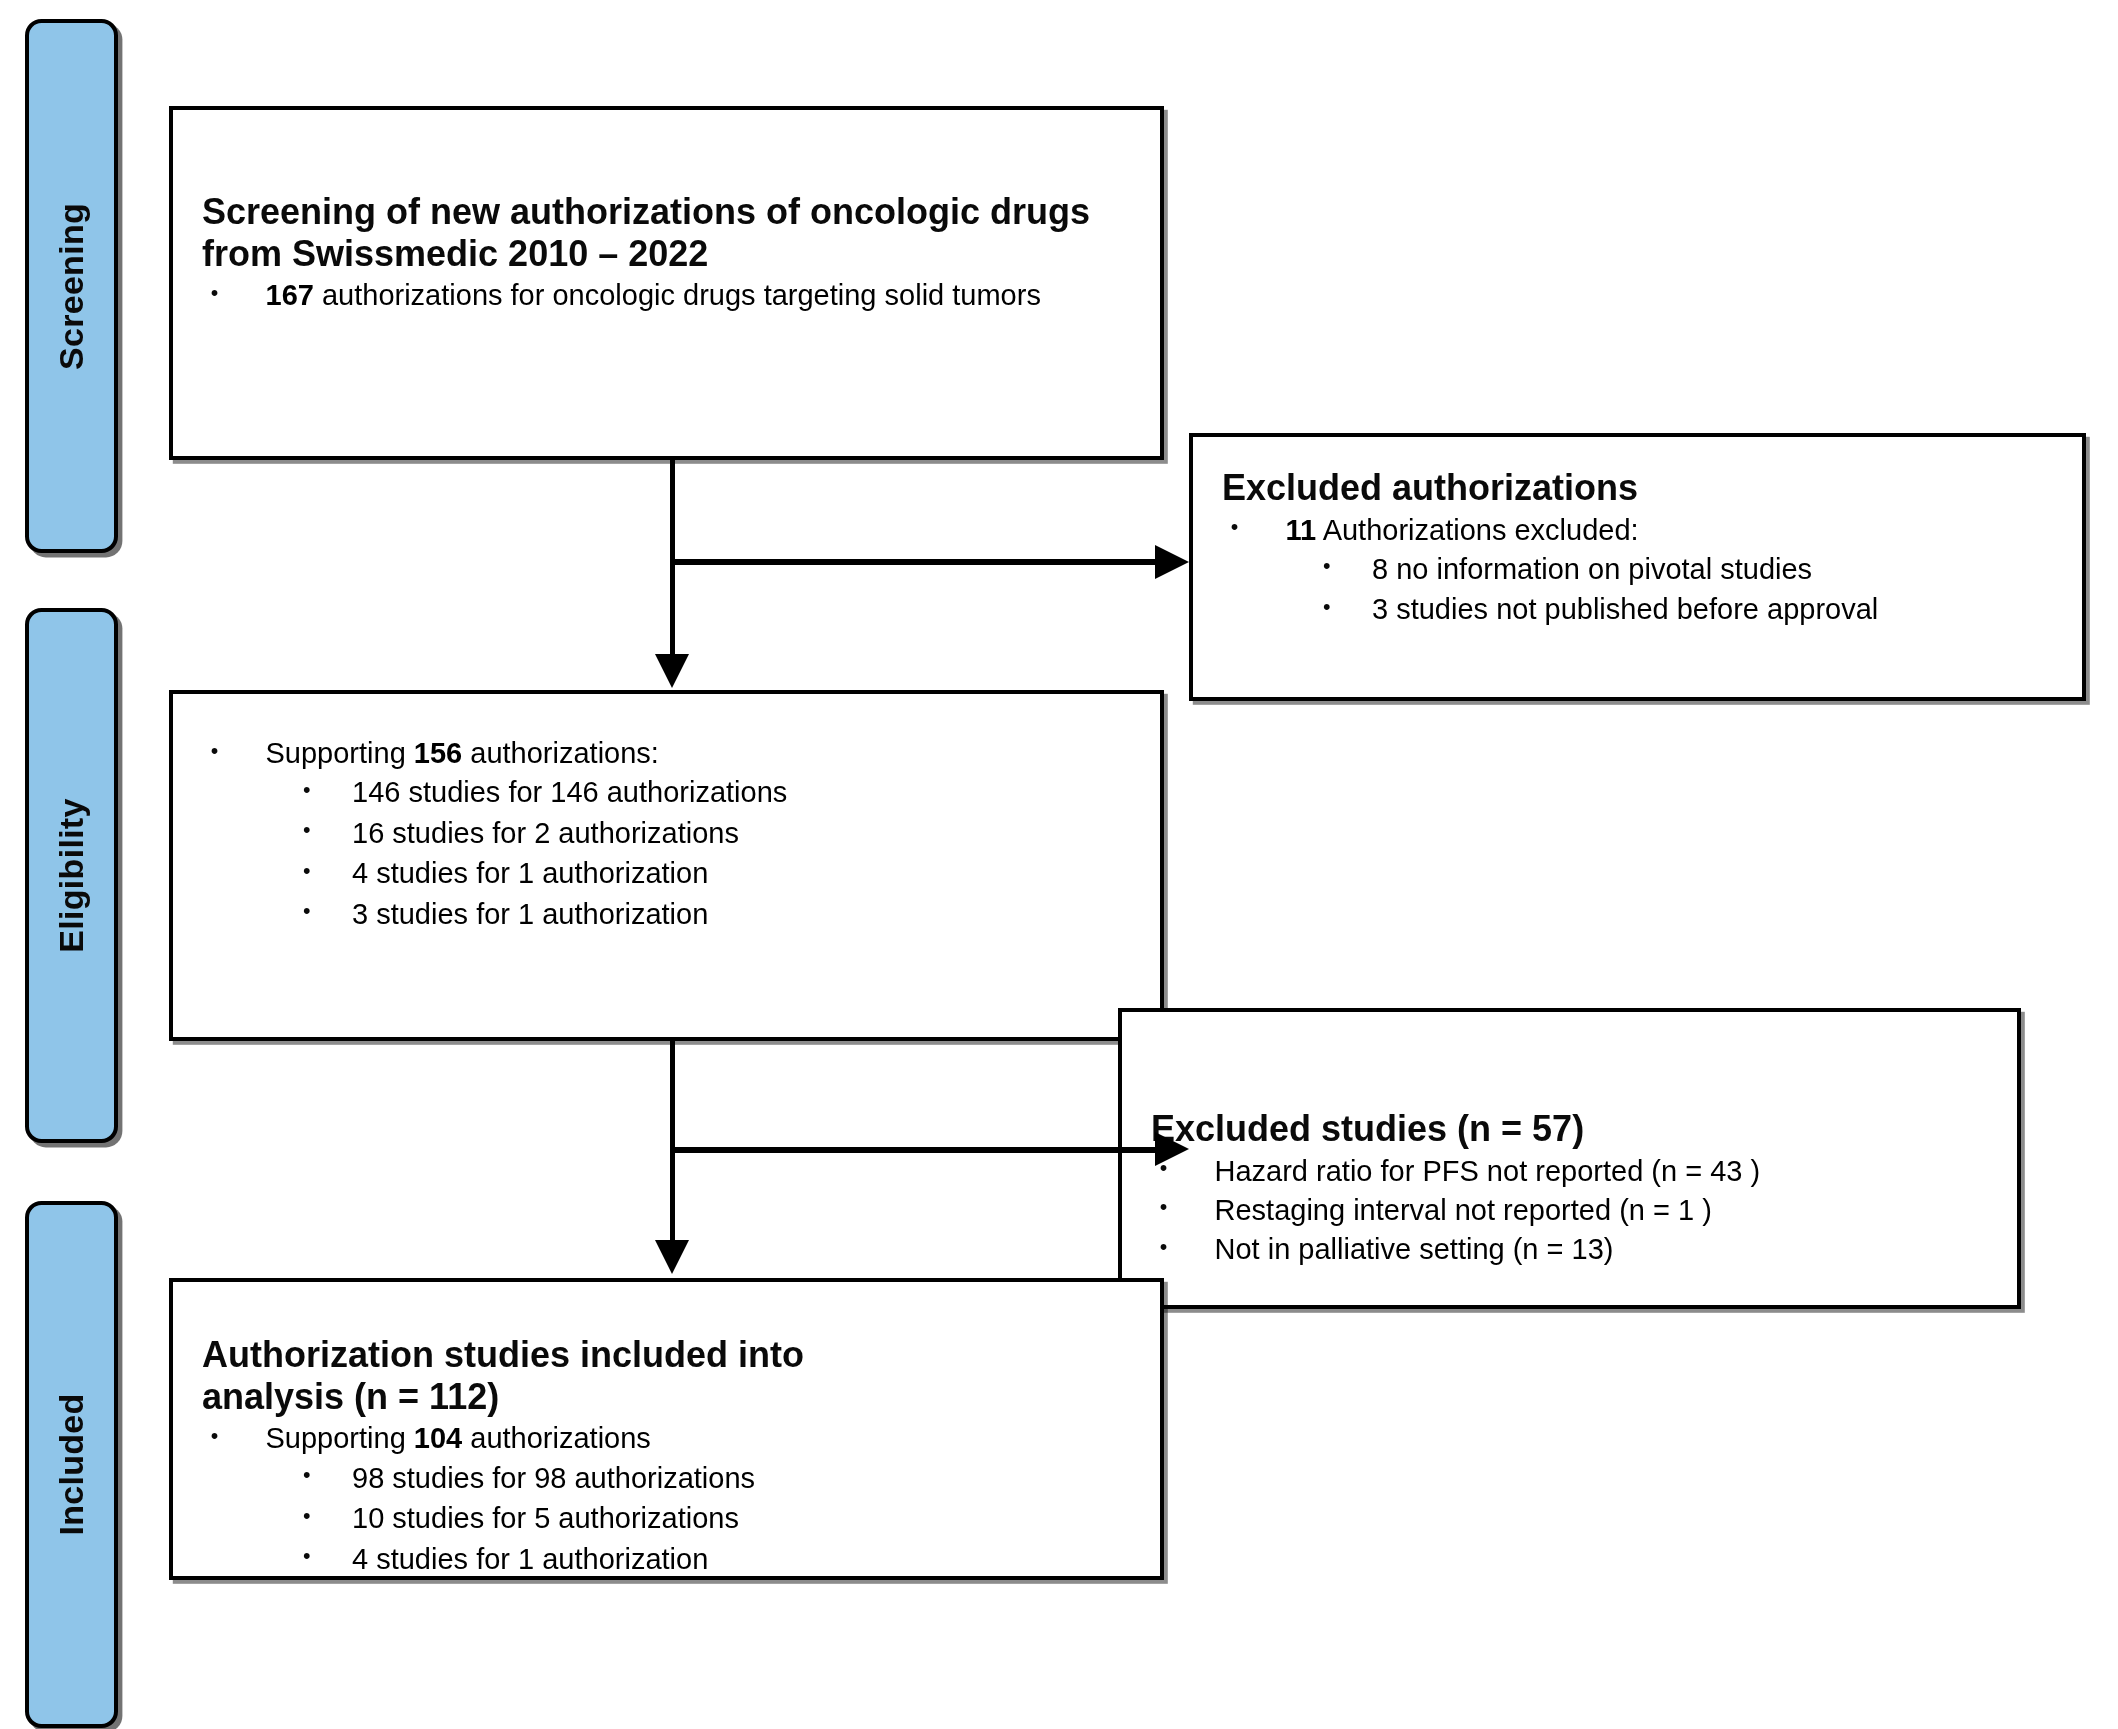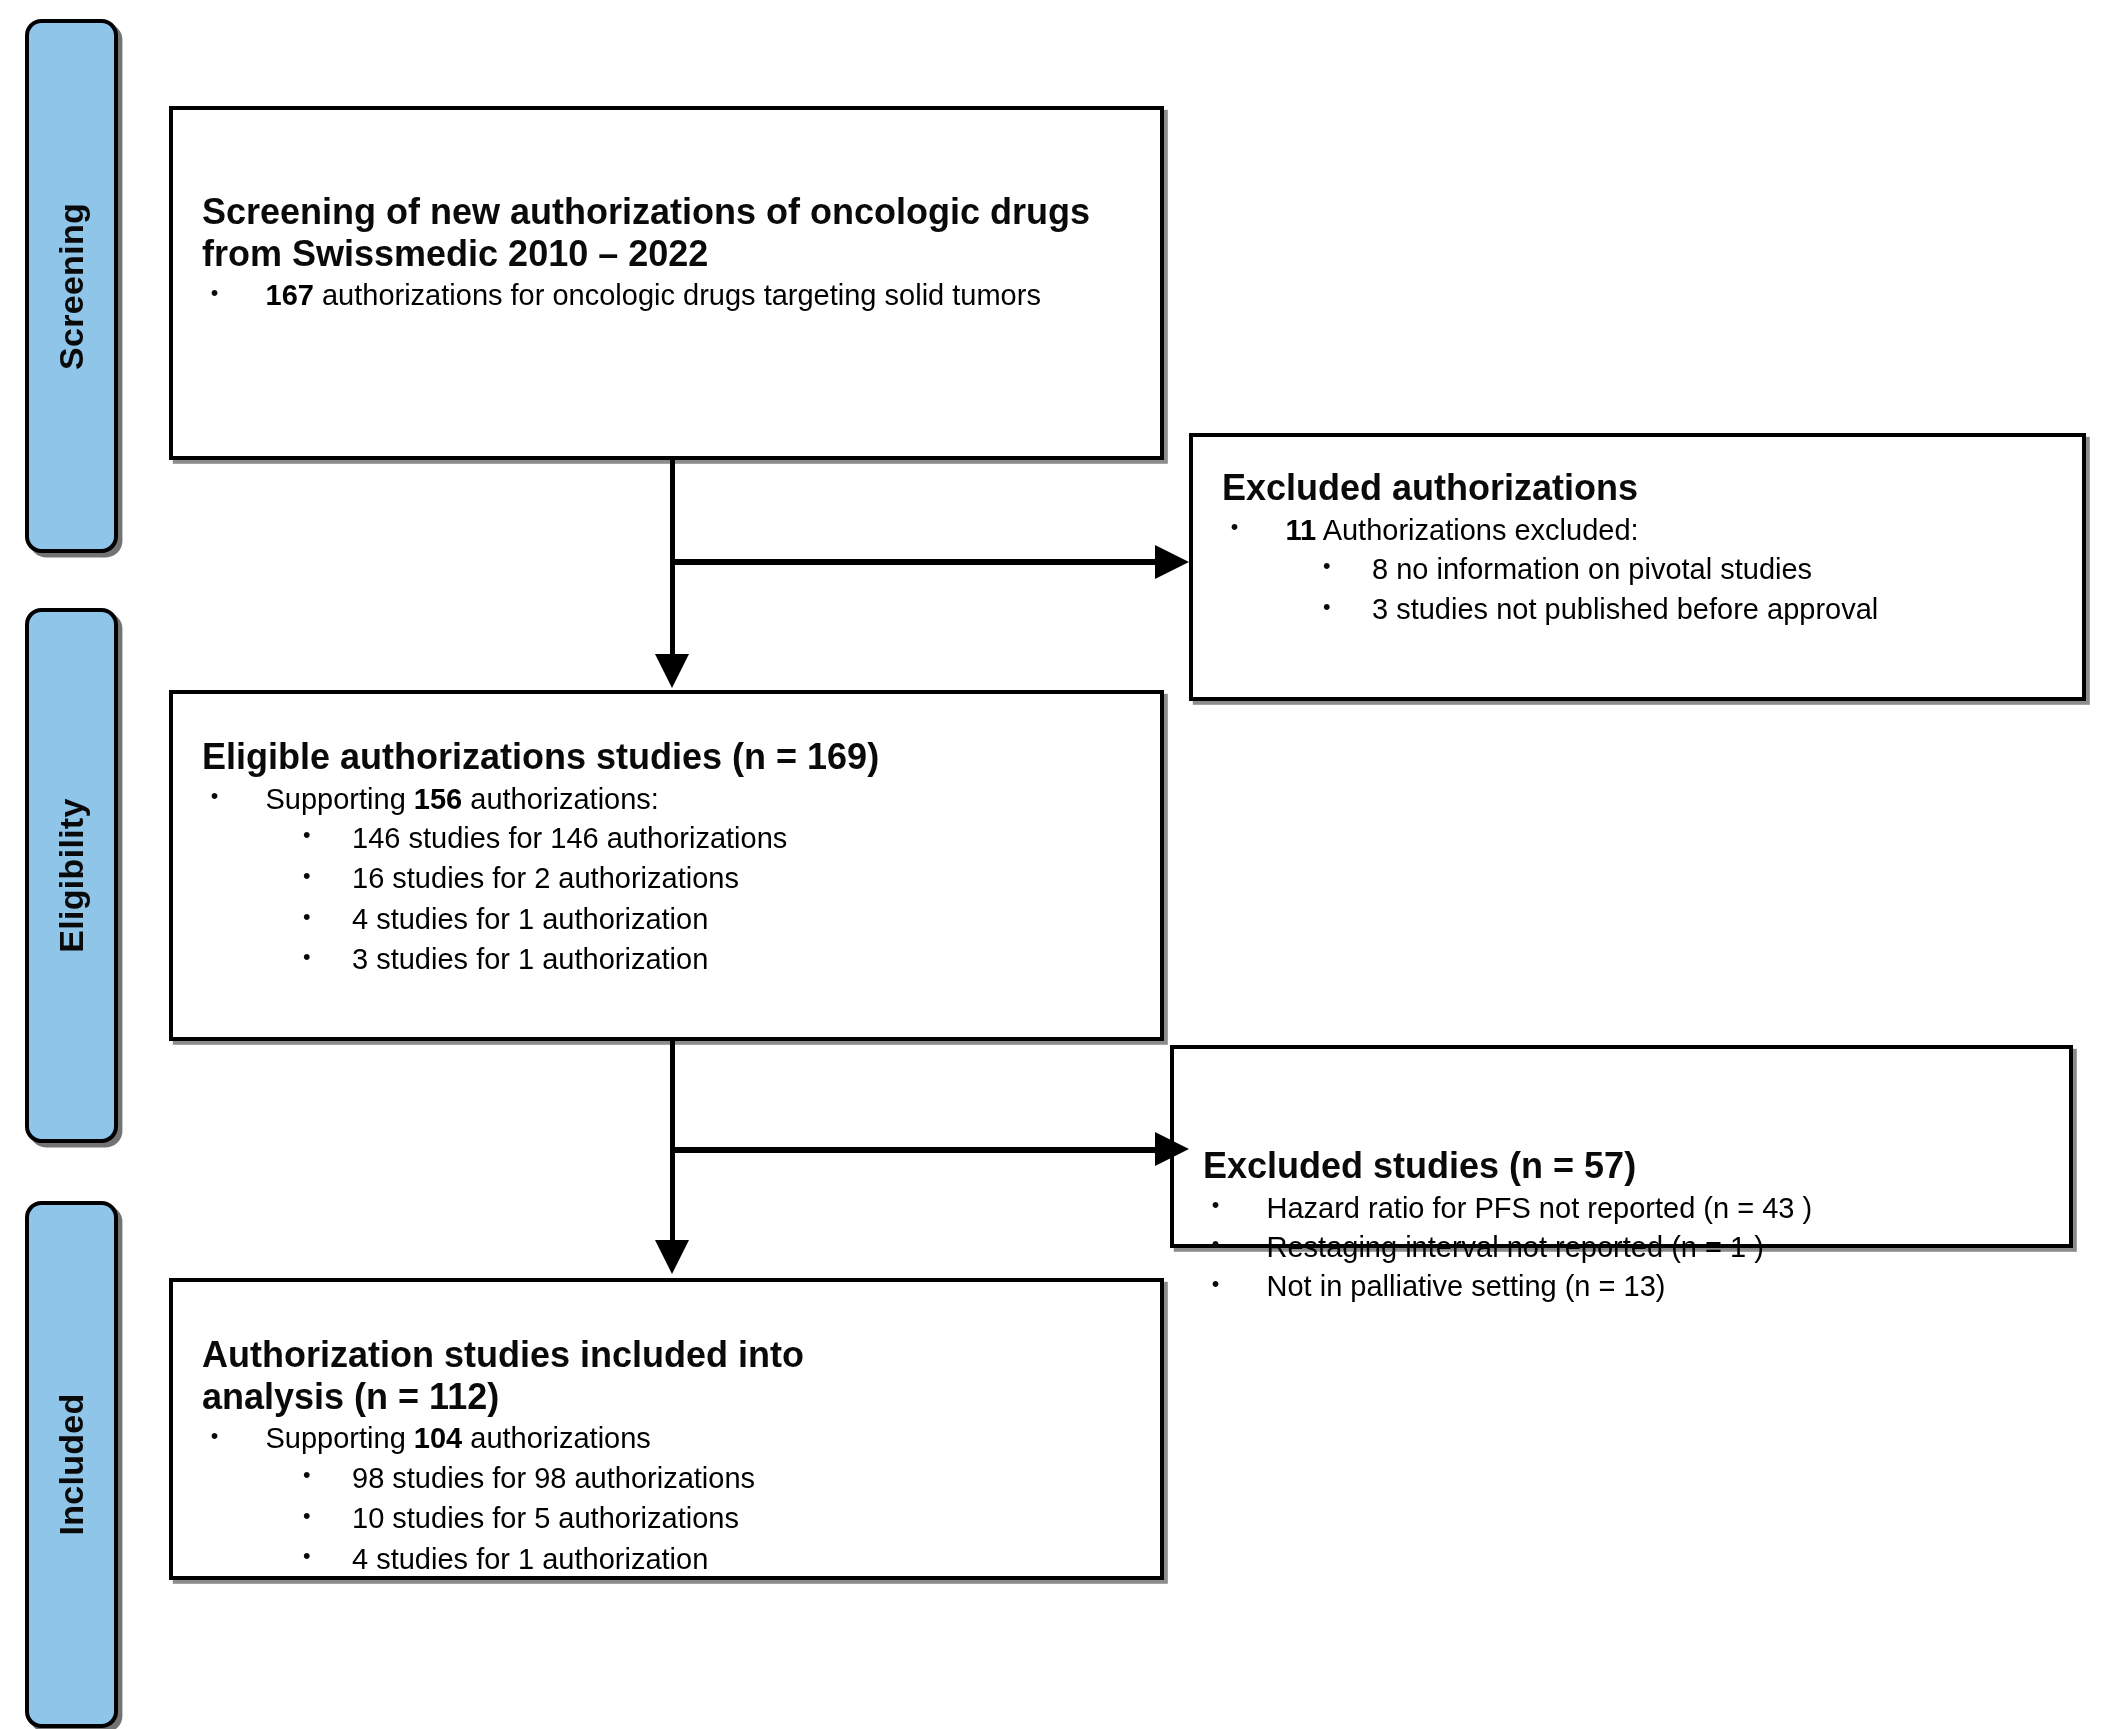--- a/index.html
+++ b/index.html
@@ -53,21 +53,21 @@
     background: #ffffff;
     border: 4.4px solid #000000;
     box-sizing: border-box;
     box-shadow: 3.8px 3.8px 0 rgba(0,0,0,0.45);
     padding: 0;
   }
   #box-screening   { left: 169px;  top: 106px;  width: 995px; height: 354px; }
   #box-eligibility { left: 169px;  top: 690px; width: 995px; height: 351px; }
   #box-included    { left: 169px;  top: 1278px; width: 995px; height: 302px; }
   #box-excl-auth   { left: 1189px; top: 433px;  width: 897px; height: 268px; }
-  #box-excl-stud   { left: 1170px; top: 1008px; width: 903px; height: 203px; margin-top: 37px; }
+  #box-excl-stud   { left: 1118px; top: 1008px; width: 903px; height: 301px; }
 
   .box-inner {
     position: absolute;
     left: 0; right: 0;
     padding: 0 29px;
   }
   #box-screening   .box-inner { top: 81px; }
   #box-eligibility .box-inner { top: 42px;  }
   #box-included    .box-inner { top: 52px;  }
   #box-excl-auth   .box-inner { top: 30px;  }
@@ -184,21 +184,20 @@
       </ul>
       <ul class="bullets lvl2">
         <li>8 no information on pivotal studies</li>
         <li>3 studies not published before approval</li>
       </ul>
     </div>
   </div>
 
   <div class="flow-box" id="box-eligibility">
     <div class="box-inner">
-      <div class="box-title">Eligible authorizations studies (n = 169)</div>
       <ul class="bullets lvl1">
         <li><span>Supporting </span><b>156</b><span> authorizations:</span></li>
       </ul>
       <ul class="bullets lvl2">
         <li>146 studies for 146 authorizations</li>
         <li>16 studies for 2 authorizations</li>
         <li>4 studies for 1 authorization</li>
         <li>3 studies for 1 authorization</li>
       </ul>
     </div>

